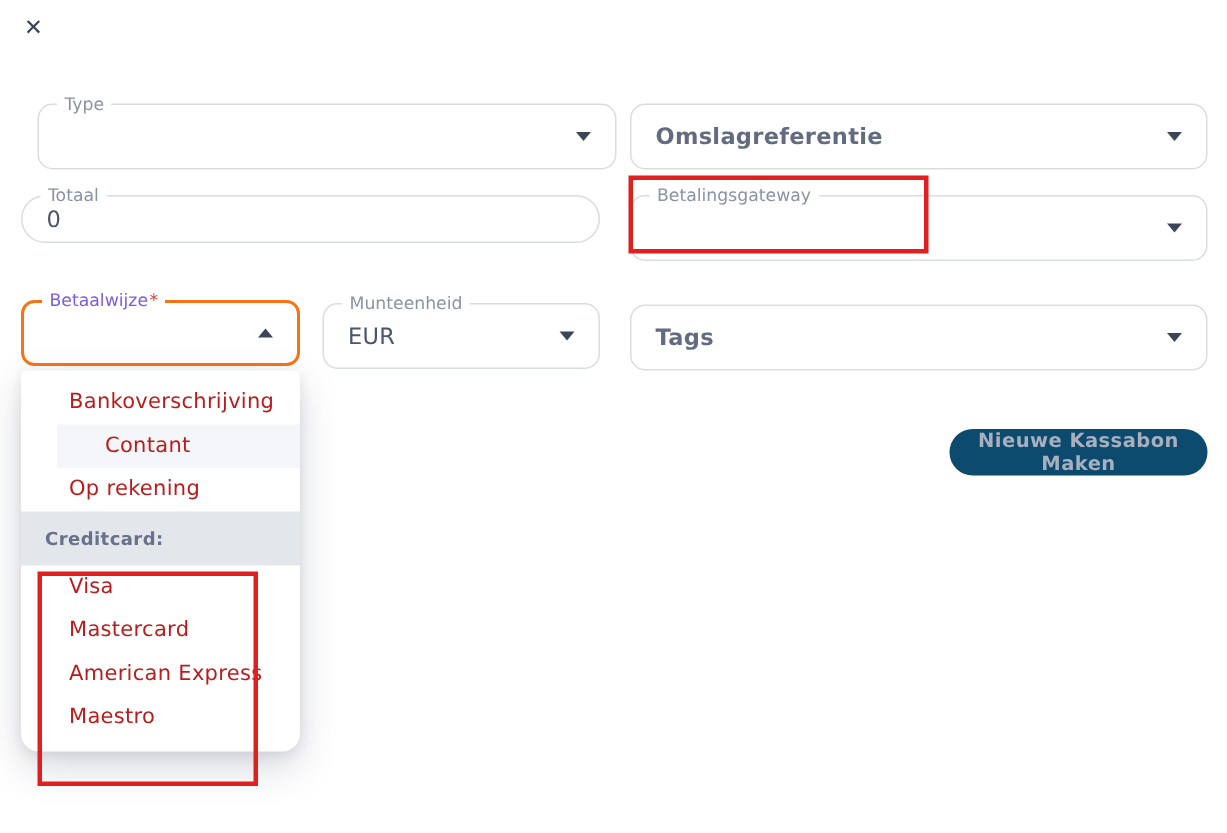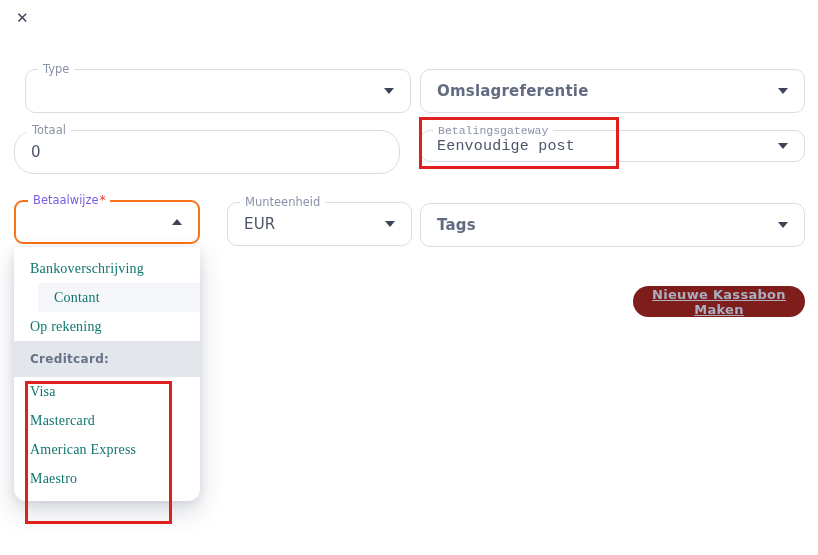--- a/index.html
+++ b/index.html
@@ -45,54 +45,52 @@
   }
 
   
   .field.focused { border: 2px solid #f97316; border-radius: 9px; }
   .field.focused .flabel { color: #7c5ce0; top: -9px; }
   .flabel .req { color: #e53935; margin-left: 1px; }
 
   
   #f-type            { left: 25px;  top: 69px;  width: 386px; height: 44px; }
   #f-omslag          { left: 420px; top: 69px;  width: 385px; height: 44px; }
-  #f-totaal          { left: 14px;  top: 130px; width: 386px; height: 44px; border-radius: 20px; }
-  #f-gateway         { left: 420px; top: 130px; width: 385px; height: 32px; font-family: Liberation Mono, monospace; }
+  #f-totaal          { left: 14px;  top: 130px; width: 386px; height: 32px; border-radius: 20px; }
+  #f-gateway         { left: 420px; top: 130px; width: 385px; height: 44px; }
   #f-betaalwijze     { left: 14px;  top: 200px; width: 186px; height: 44px; }
-  #f-munteenheid     { left: 215px; top: 202px; width: 185px; height: 44px; margin-left: 12px; }
+  #f-munteenheid     { left: 215px; top: 202px; width: 185px; height: 44px; }
   #f-tags            { left: 420px; top: 203px; width: 385px; height: 44px; }
 
   
   .dd-panel {
     position: absolute; left: 14px; top: 247px; width: 186px;
     background: #fff; border-radius: 4px 4px 12px 12px;
     box-shadow: 0 10px 26px rgba(50,60,90,.20), 0 2px 8px rgba(50,60,90,.10);
     padding: 7px 0 8px 0; z-index: 5;
   }
   .dd-item {
-    height: 29px; line-height: 29px; padding-left: 16px;
-    font-size: 14px; color: #0f766e; cursor: pointer; letter-spacing: .2px;
+    height: 29px; line-height: 29px; padding-left: 32px;
+    font-size: 14px; color: #b91c1c; cursor: pointer; letter-spacing: .2px;
     white-space: nowrap;
-    font-family: Liberation Serif, serif;
   }
   .dd-item.shaded { background: #f5f6f9; margin-left: 24px; }
   .dd-group-header {
     height: 36px; line-height: 36px; padding-left: 16px;
     font-size: 12px; font-weight: 700; color: #68718a;
     background: #e3e6eb; letter-spacing: .3px;
   }
 
   
   .btn-disabled {
     position: absolute; left: 633px; top: 286px; width: 172px; height: 31px;
-    background: #7f1d1d; color: #a8b0bf; border: none; border-radius: 16px;
+    background: #0c4a6e; color: #a8b0bf; border: none; border-radius: 16px;
     font-family: inherit; font-size: 13px; font-weight: 700; letter-spacing: .3px;
     display: flex; align-items: center; justify-content: center;
     cursor: default;
-    text-decoration: underline;
   }
 
   
   .anno { position: absolute; border: 3px solid #e01f1f; z-index: 9; pointer-events: none; }
   #anno-gateway { left: 419px; top: 117px; width: 200px; height: 52px; }
   #anno-cards   { left: 25px;  top: 381px; width: 147px; height: 143px; }
 </style>
 </head>
 <body>
 
@@ -110,21 +108,20 @@
   <span class="caret"></span>
 </div>
 
 <div class="field" id="f-totaal">
   <span class="flabel">Totaal</span>
   <span class="fvalue">0</span>
 </div>
 
 <div class="field" id="f-gateway">
   <span class="flabel">Betalingsgateway</span>
-  <span class="fvalue">Eenvoudige post</span>
   <span class="caret"></span>
 </div>
 
 <div class="field focused" id="f-betaalwijze">
   <span class="flabel"><span>Betaalwijze</span><span class="req">*</span></span>
   <span class="caret up"></span>
 </div>
 
 <div class="field" id="f-munteenheid">
   <span class="flabel">Munteenheid</span>

